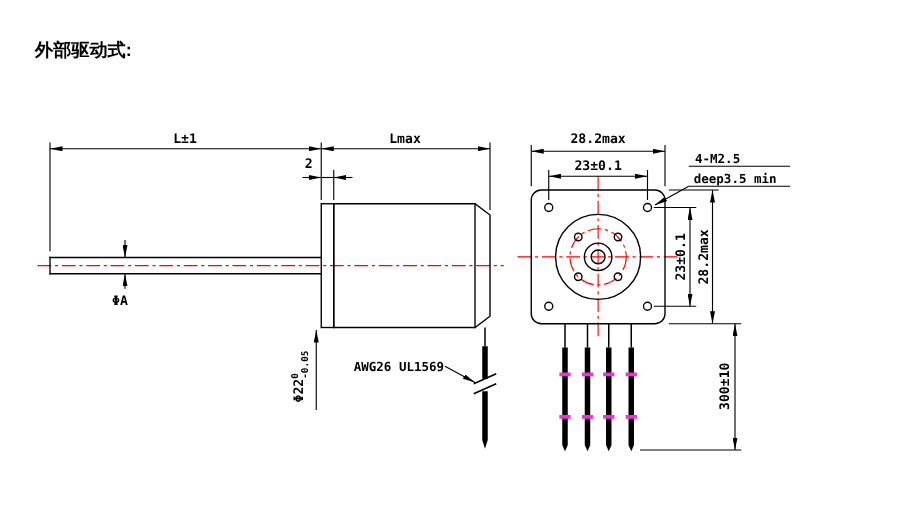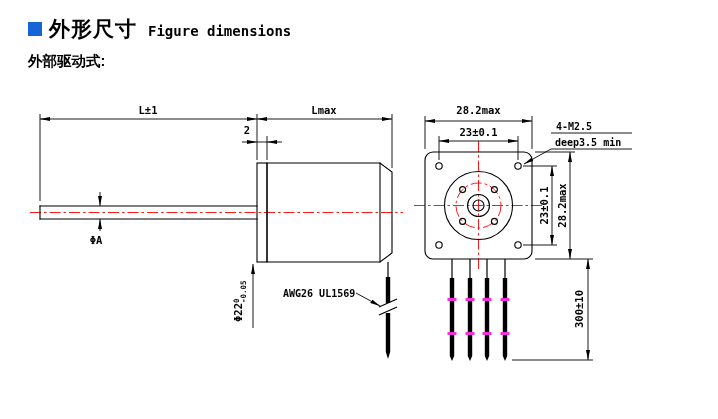--- a/index.html
+++ b/index.html
@@ -21,25 +21,20 @@
   .w1{stroke:#000;stroke-width:1.2;fill:none;}
   .dimtext{font:bold 10.5px "DejaVu Sans Mono",monospace;fill:#000;}
   .lbltext{font:bold 10px "DejaVu Sans Mono",monospace;fill:#000;}
   .band{fill:var(--wire-band,#ff00ff);}
   text{user-select:none;}
 </style>
 </head>
 <body>
 
 <div class="hdr">
-  <div class="title-row">
-    <span class="sq"></span>
-    <span class="tcn">外形尺寸</span>
-    <span class="ten">Figure dimensions</span>
-  </div>
   <div class="sub">外部驱动式:</div>
 </div>
 
 <svg class="drawing" width="718" height="419" viewBox="0 0 718 419">
   <defs>
     <marker id="arr" viewBox="0 0 10 4" refX="10" refY="2" markerWidth="10" markerHeight="4" orient="auto-start-reverse" markerUnits="userSpaceOnUse">
       <path d="M0,0 L10,2 L0,4 Z" fill="#000"></path>
     </marker>
   </defs>
 

